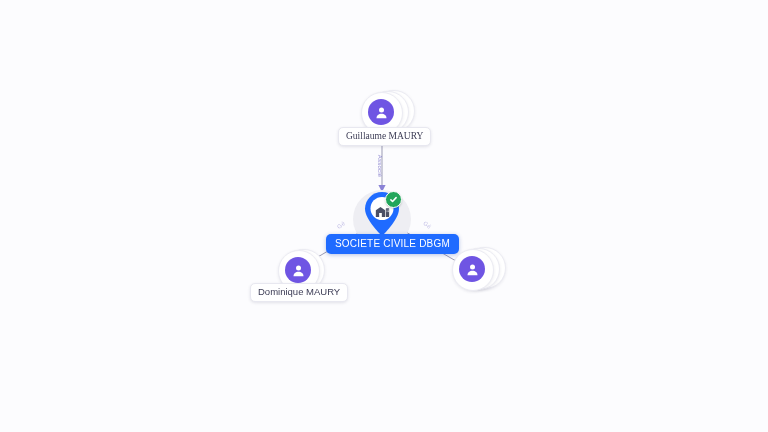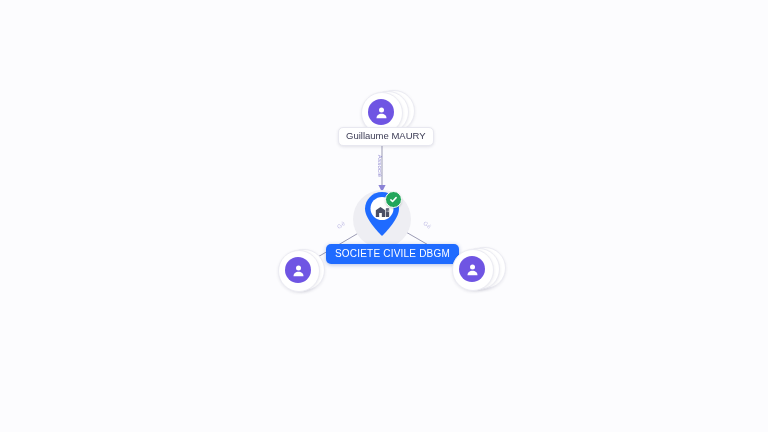--- a/index.html
+++ b/index.html
@@ -85,21 +85,20 @@
     position:absolute;
     background:#1f6bff;
     border-radius:5px;
     color:#ffffff;
     font-size:10px;
     letter-spacing:.2px;
     padding:4px 9px 5px 9px;
     white-space:nowrap;
     box-shadow:0 1px 4px rgba(20,60,170,.30);
     line-height:1.1;
-    margin-top:10px;
   }
 </style>
 </head>
 <body>
 
 <div id="canvas">
 
   <svg class="edge-layer" viewBox="0 0 768 432" width="768" height="432">
 
     <line x1="382" y1="143" x2="382" y2="196" stroke="#9b9bb4" stroke-width="1"></line>
@@ -122,21 +121,21 @@
       <div class="disc d2"></div>
       <div class="disc d1"></div>
       <div class="avatar">
         <svg width="15" height="15" viewBox="0 0 24 24" fill="#ffffff">
           <circle cx="12" cy="8" r="4"></circle>
           <path d="M4 21c0-4.4 3.6-7 8-7s8 2.6 8 7z"></path>
         </svg>
       </div>
     </div>
   </div>
-  <div class="node-chip" style="left:338px;top:127px;">Guillaume MAURY</div>
+  <div class="node-chip" style="left:338px;top:127px;font-family:Liberation Serif, serif;">Guillaume MAURY</div>
 
   <div class="node" style="left:353px;top:190px;">
     <div class="company-halo"></div>
     <div class="pin">
       <svg width="40" height="52" viewBox="0 0 40 52">
         <path d="M20 4 C10.6 4 3 11.5 3 20.8 C3 32 20 48 20 48 C20 48 37 32 37 20.8 C37 11.5 29.4 4 20 4 Z" fill="#1f6bff"></path>
         <circle cx="20" cy="20.5" r="11.5" fill="#ffffff"></circle>
       </svg>
     </div>
     <div style="position:absolute;left:21px;top:13px;">
@@ -162,20 +161,21 @@
       <div class="disc d2" style="left:5px;top:2px;"></div>
       <div class="disc d1"></div>
       <div class="avatar">
         <svg width="15" height="15" viewBox="0 0 24 24" fill="#ffffff">
           <circle cx="12" cy="8" r="4"></circle>
           <path d="M4 21c0-4.4 3.6-7 8-7s8 2.6 8 7z"></path>
         </svg>
       </div>
     </div>
   </div>
+  <div class="node-chip" style="left:250px;top:283px;">Dominique MAURY</div>
 
   <div class="node" style="left:452px;top:246px;">
     <div class="person-stack">
       <div class="disc d3"></div>
       <div class="disc d2"></div>
       <div class="disc d1"></div>
       <div class="avatar">
         <svg width="15" height="15" viewBox="0 0 24 24" fill="#ffffff">
           <circle cx="12" cy="8" r="4"></circle>
           <path d="M4 21c0-4.4 3.6-7 8-7s8 2.6 8 7z"></path>

